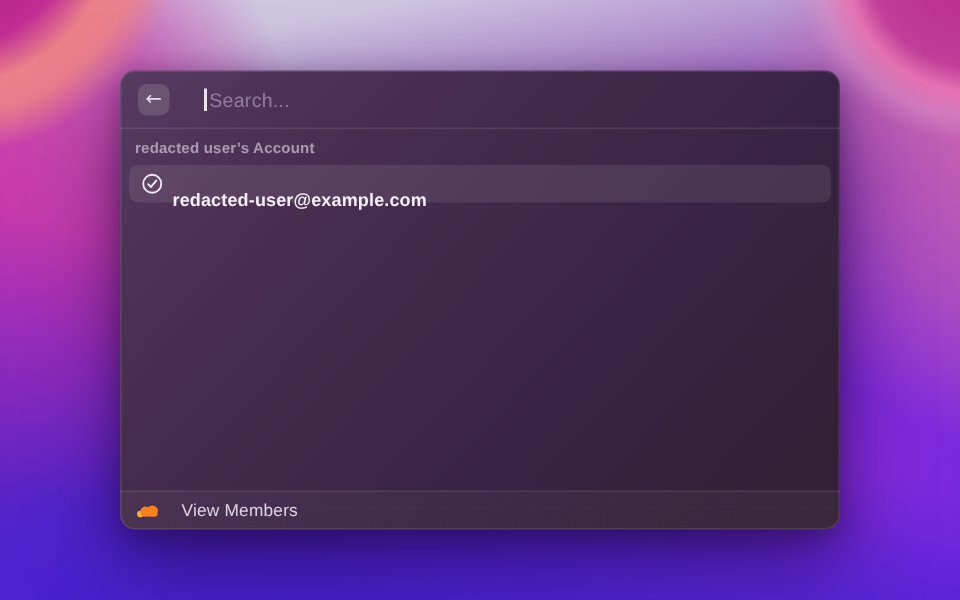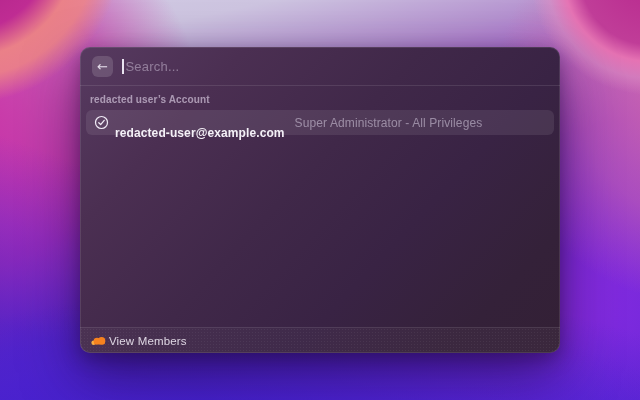--- a/index.html
+++ b/index.html
@@ -52,21 +52,21 @@
     border: none; border-radius: 6px;
     background: rgba(255,255,255,0.14);
     color: #e6dfec;
     font-size: 13px; line-height: 21px;
     display: flex; align-items: center; justify-content: center;
     cursor: pointer;
     font-family: "DejaVu Sans", sans-serif;
   }
   .search-field {
     display: flex; align-items: center;
-    margin-left: 9px; flex: 1; height: 100%;
+    margin-left: 23px; flex: 1; height: 100%;
     cursor: text;
   }
   .caret {
     width: 1.5px; height: 15px;
     background: #e9e3f0;
     margin-right: 2px;
   }
   .search-placeholder {
     font-size: 13px;
     color: rgba(233,224,242,0.42);
@@ -116,21 +116,21 @@
     border-top: 1px solid rgba(255,255,255,0.09);
     background-color: rgba(255,255,255,0.035);
     background-image: radial-gradient(rgba(255,255,255,0.055) 0.5px, rgba(255,255,255,0) 0.6px);
     background-size: 3px 3px;
     display: flex; align-items: center;
     padding: 0 10px;
     cursor: pointer;
   }
   .cloud-icon { width: 17px; height: 11px; flex: 0 0 17px; display: flex; }
   .footer-label {
-    margin-left: 2px;
+    margin-left: 14px;
     font-size: 11.5px;
     color: rgba(241,236,246,0.88);
     letter-spacing: 0.15px;
   }
 </style>
 </head>
 <body>
 
 <div class="wallpaper">
 
@@ -149,21 +149,20 @@
     <div class="section-header">redacted user’s Account</div>
 
     <div class="account-row">
       <span class="check-icon">
         <svg viewBox="0 0 16 16" width="15" height="15">
           <circle cx="8" cy="8" r="6.4" fill="none" stroke="#efe9f5" stroke-width="1.3"></circle>
           <path d="M5.1 8.3 L7.1 10.3 L10.9 5.7" fill="none" stroke="#efe9f5" stroke-width="1.4" stroke-linecap="round" stroke-linejoin="round"></path>
         </svg>
       </span>
       <span class="account-email">redacted-user@example.com</span>
-      <span class="account-role">Super Administrator - All Privileges</span>
     </div>
 
     <div class="content-spacer"></div>
 
     <div class="footer">
       <span class="cloud-icon">
         <svg viewBox="0 0 20 12" width="17" height="11">
           <circle cx="4.2" cy="8.6" r="2.6" fill="#fbad41"></circle>
           <g fill="#f6821f">
             <circle cx="8.2" cy="6.6" r="3.9"></circle>

